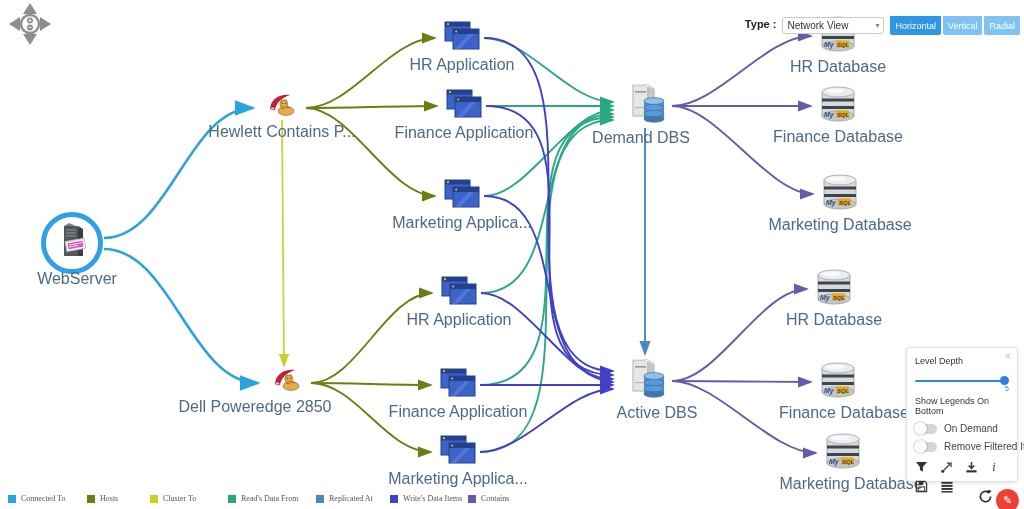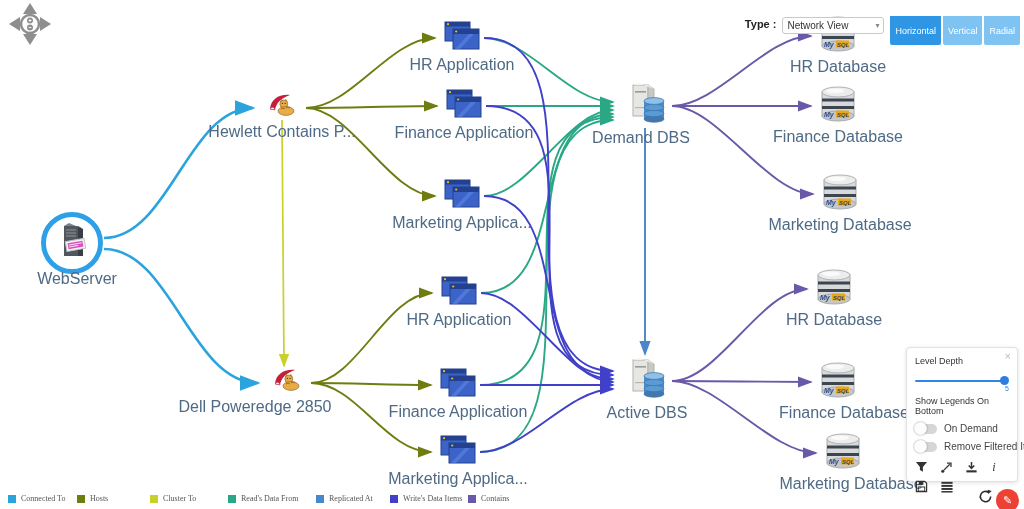--- a/index.html
+++ b/index.html
@@ -17,21 +17,21 @@
   
   #compass{position:absolute;left:7px;top:1px;z-index:5;cursor:pointer;}
   
   #topbar{position:absolute;right:4px;top:0;z-index:5;display:flex;align-items:flex-start;gap:6px;margin-top:16px;}
   .type-label{font-weight:bold;font-size:11px;color:#222;margin-top:2px;}
   .view-select{display:flex;align-items:center;justify-content:space-between;width:92px;height:15px;
       border:1px solid #c9c9c9;border-radius:3px;background:#fff;font-size:10px;color:#333;
       padding:0 4px;margin-top:1px;}
   .view-select .caret{color:#888;font-size:8px;}
   .layout-btns{display:flex;gap:2px;}
-  .lbtn{height:29px;padding:0 5px;font-size:9px;color:#fff;background:#7ec3f2;
+  .lbtn{height:19px;padding:0 5px;font-size:9px;color:#fff;background:#7ec3f2;
         border-radius:0 0 2px 2px;display:flex;align-items:center;cursor:pointer;}
   .lbtn.active{background:#2e96e4;}
   
   #legend{position:absolute;left:0;top:492px;width:1024px;height:17px;z-index:5;background:#fff;}
   .litem{position:absolute;top:2px;display:flex;align-items:center;gap:5px;font-family:Liberation Serif, serif;}
   .lsq{width:8px;height:8px;display:inline-block;}
   .ltxt{font-size:8px;color:#555;}
   
   #panel{position:absolute;left:906px;top:347px;width:112px;height:135px;z-index:6;background:#fff;
          border:1px solid #e2e2e2;border-radius:4px;box-shadow:0 1px 4px rgba(0,0,0,.12);
@@ -255,21 +255,21 @@
    <rect x="13" y="8" width="11" height="1.6" fill="#9a9a96"></rect>
    <rect x="13" y="24" width="11" height="1.2" fill="#b8b8b4"></rect>
    <g stroke="#3a72aa" stroke-width="0.7">
     <rect x="22" y="18" width="20" height="18" fill="#4e8ec8" stroke="none"></rect>
     <ellipse cx="32" cy="36" rx="10" ry="3.2" fill="#4478ac"></ellipse>
     <ellipse cx="32" cy="30.5" rx="10" ry="3.2" fill="#5b9bd5"></ellipse>
     <ellipse cx="32" cy="24.5" rx="10" ry="3.2" fill="#5b9bd5"></ellipse>
     <ellipse cx="32" cy="18" rx="10" ry="3.4" fill="#8ec0e8"></ellipse>
    </g>
           </svg></div>
-        <div class="nlabel" style="top: 23px; left: 2px;">Active DBS</div>
+        <div class="nlabel" style="top: 23px; left: 12px;">Active DBS</div>
       </div>
       <div class="node" style="left: 838px; top: 36px;">
         <div class="nicon"><svg width="40" height="40" viewBox="0 0 40 40">
    <rect x="4" y="8" width="32" height="24" fill="#d7d9db" stroke="#a8aaac"></rect>
    <ellipse cx="20" cy="32" rx="16" ry="5" fill="#c4c6c8" stroke="#a8aaac"></ellipse>
    <rect x="4" y="14.5" width="32" height="3" fill="#3c4650"></rect>
    <rect x="4" y="22" width="32" height="3" fill="#3c4650"></rect>
    <ellipse cx="20" cy="8" rx="16" ry="5" fill="#ececec" stroke="#b0b2b4"></ellipse>
    <ellipse cx="17" cy="6.8" rx="9" ry="2.4" fill="#fafafa"></ellipse>
    <rect x="18" y="26.5" width="13" height="7" fill="#e8a81c"></rect>
@@ -375,21 +375,21 @@
       <span class="lbtn">Vertical</span>
       <span class="lbtn">Radial</span>
     </div>
   </div>
 
   <div id="legend">
       <span class="litem" style="left: 8px;">
         <span class="lsq" style="background: rgb(43, 163, 221);"></span>
         <span class="ltxt">Connected To</span>
       </span>
-      <span class="litem" style="left: 77px;">
+      <span class="litem" style="left: 87px;">
         <span class="lsq" style="background: rgb(111, 125, 16);"></span>
         <span class="ltxt">Hosts</span>
       </span>
       <span class="litem" style="left: 150px;">
         <span class="lsq" style="background: rgb(201, 208, 42);"></span>
         <span class="ltxt">Cluster To</span>
       </span>
       <span class="litem" style="left: 228px;">
         <span class="lsq" style="background: rgb(42, 168, 134);"></span>
         <span class="ltxt">Read's Data From</span>

